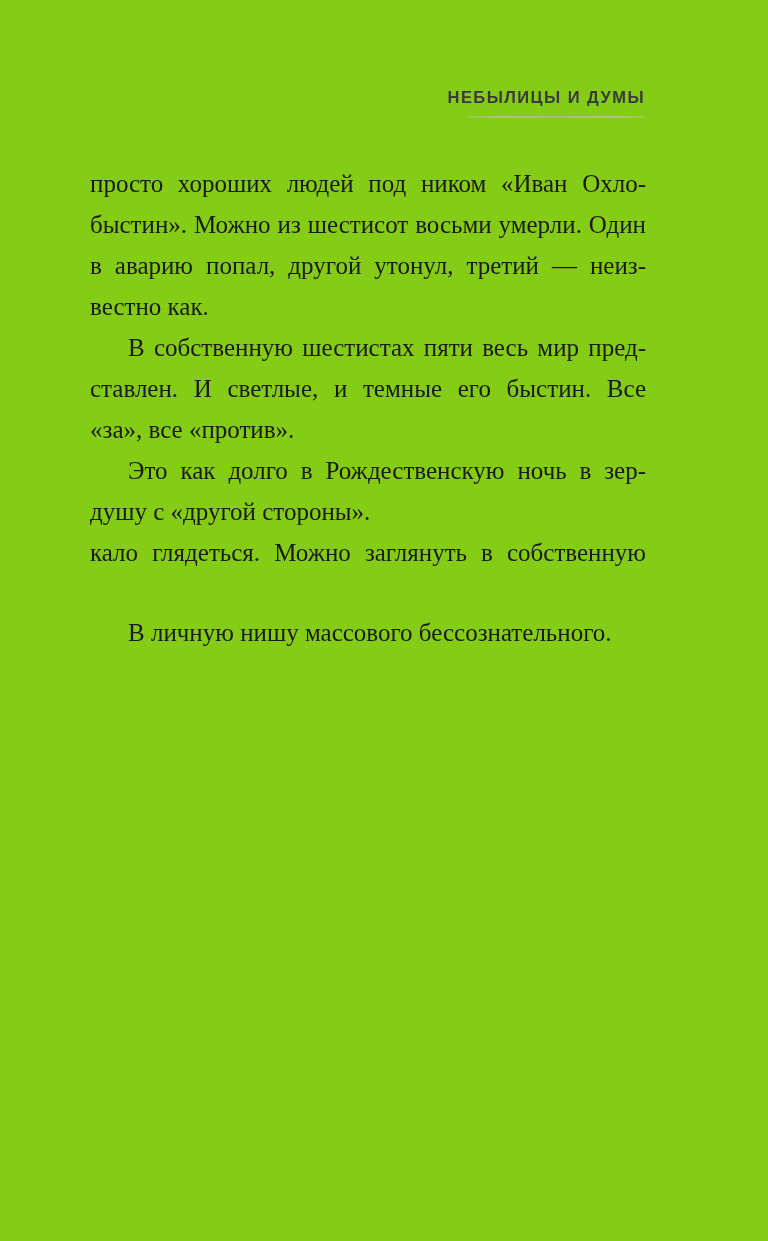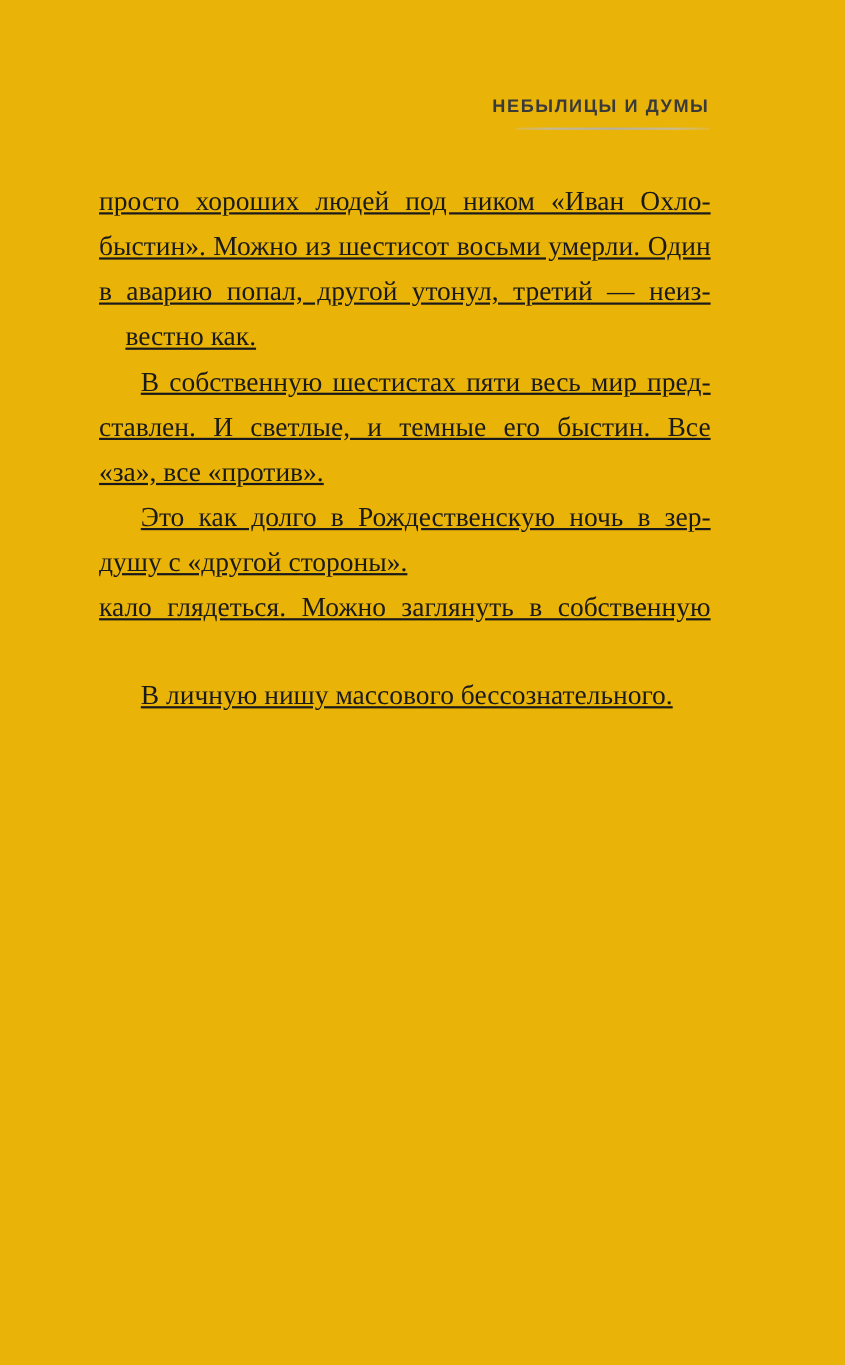--- a/index.html
+++ b/index.html
@@ -75,54 +75,53 @@
 
   
   .line {
     display: block;
     font-size: 25px;
     line-height: 41px;
     color: #1a1a1a;
     text-align: justify;
     text-align-last: justify;
     white-space: pre-wrap;
-    text-decoration: underline;
   }
 
   
   .line.last {
     text-align: left;
     text-align-last: left;
   }
 
   
   .line.indent {
     text-indent: 38px;
   }
 
   .line.indent.last {
     text-indent: 38px;
   }
 </style>
 </head>
 <body style="background: rgb(255, 255, 255);">
 
-<div class="page" style="background: #eab308;">
+<div class="page" style="background: #84cc16;">
 
   <div class="running-head-block">
     <div class="running-head">НЕБЫЛИЦЫ И ДУМЫ</div>
     <div class="head-rule"></div>
   </div>
 
   <div class="body-text">
       <p class="para">
         <span class="line" style="color: rgb(26, 26, 26);">просто хороших людей под ником «Иван Охло-</span>
         <span class="line" style="color: rgb(26, 26, 26);">быстин». Можно из шестисот восьми умерли. Один</span>
         <span class="line" style="color: rgb(26, 26, 26);">в аварию попал, другой утонул, третий — неиз-</span>
-        <span class="line last" style="color: rgb(26, 26, 26); margin-left: 24px;">вестно как.</span>
+        <span class="line last" style="color: rgb(26, 26, 26);">вестно как.</span>
       </p>
       <p class="para">
         <span class="line indent" style="color: rgb(26, 26, 26);">В собственную шестистах пяти весь мир пред-</span>
         <span class="line" style="color: rgb(26, 26, 26);">ставлен. И светлые, и темные его быстин. Все</span>
         <span class="line last" style="color: rgb(26, 26, 26); text-align: center;">«за», все «против».</span>
       </p>
       <p class="para">
         <span class="line indent" style="color: rgb(26, 26, 26);">Это как долго в Рождественскую ночь в зер-</span>
         <span class="line last" style="color: rgb(26, 26, 26);">душу с «другой стороны».</span>
         <span class="line" style="color: rgb(26, 26, 26);">кало глядеться. Можно заглянуть в собственную</span>

